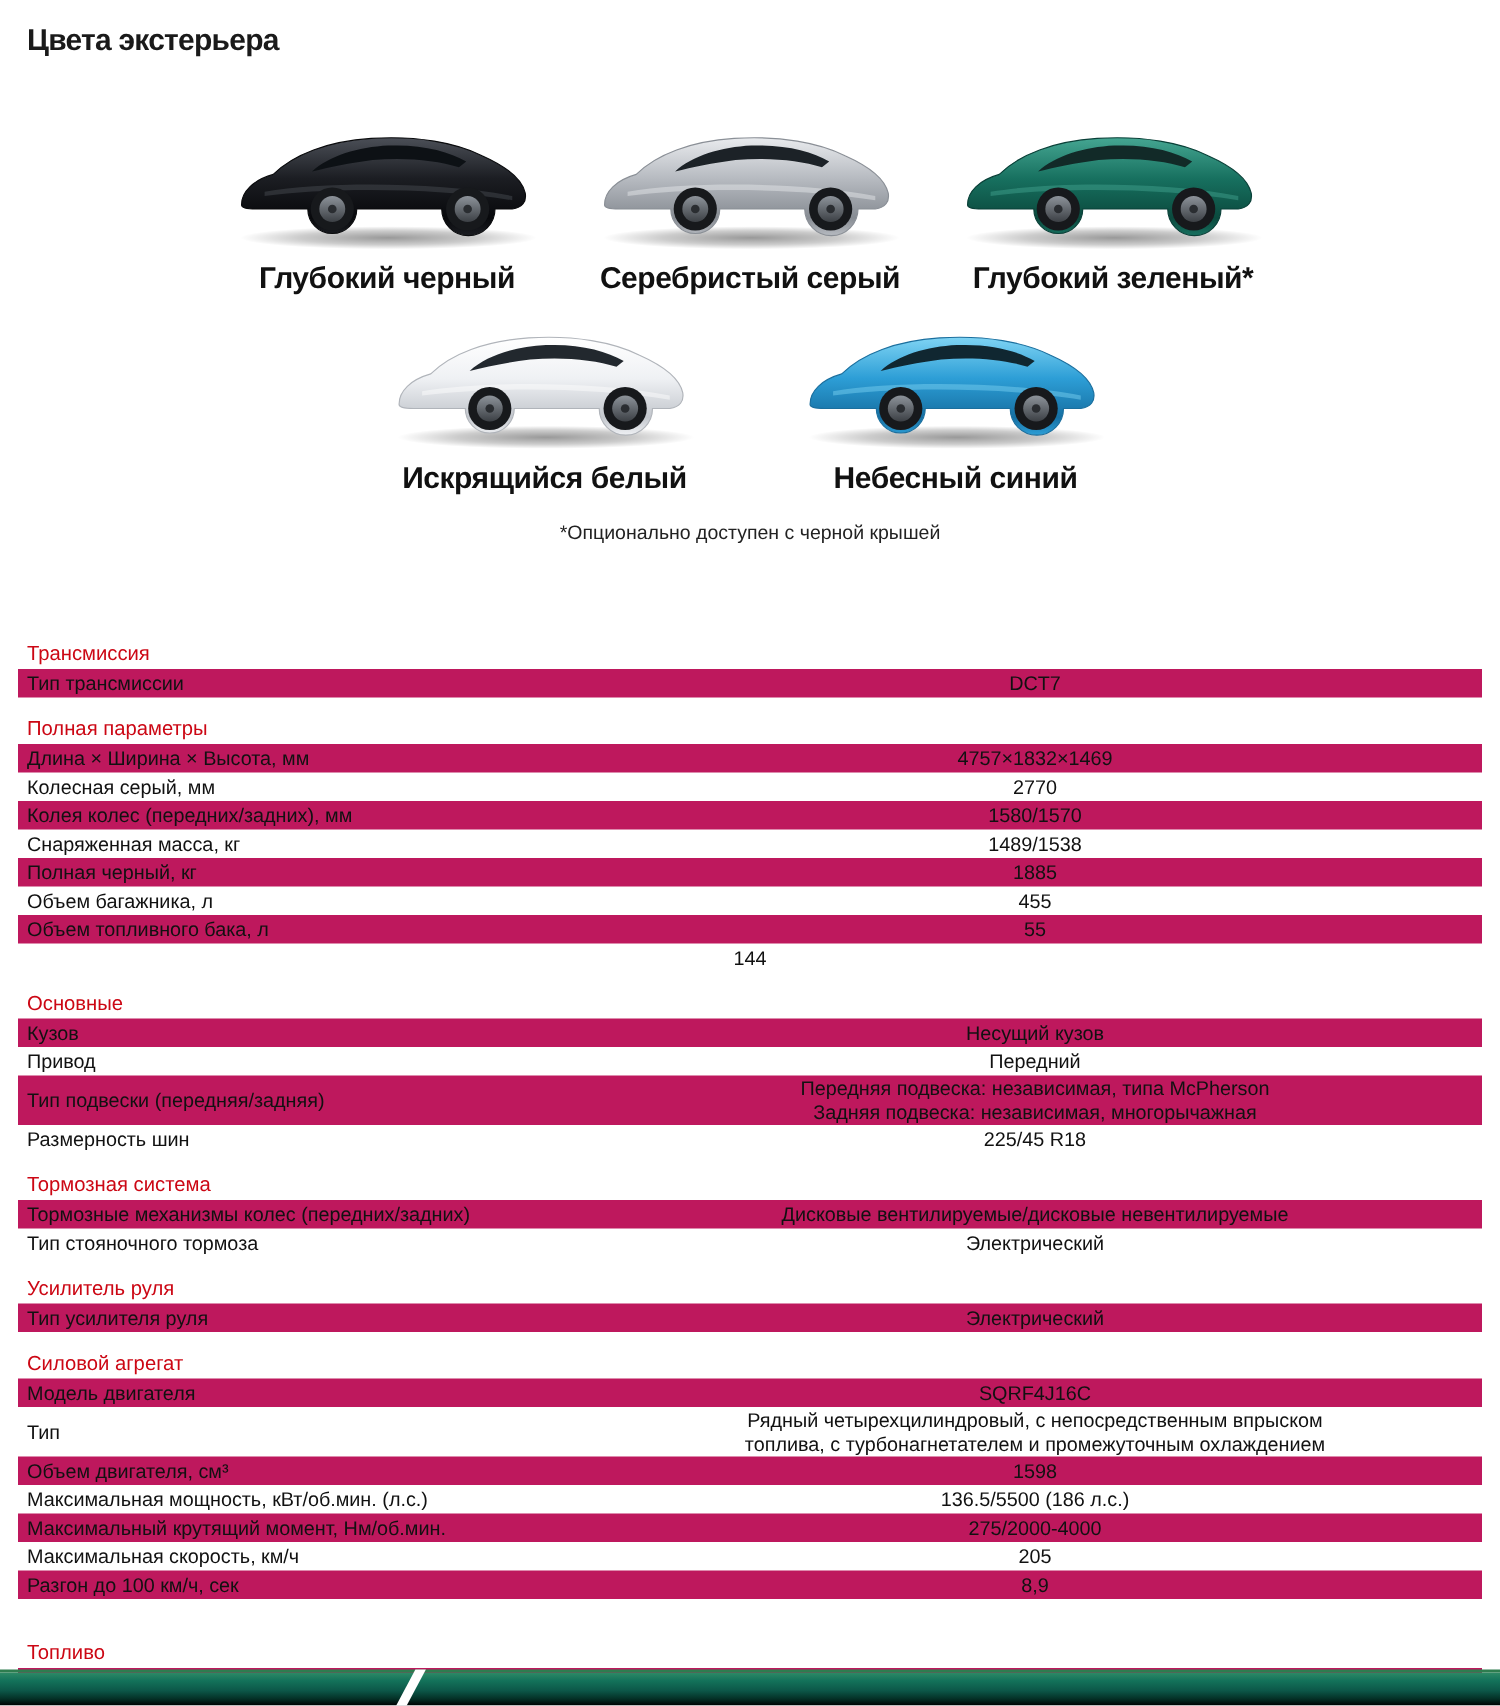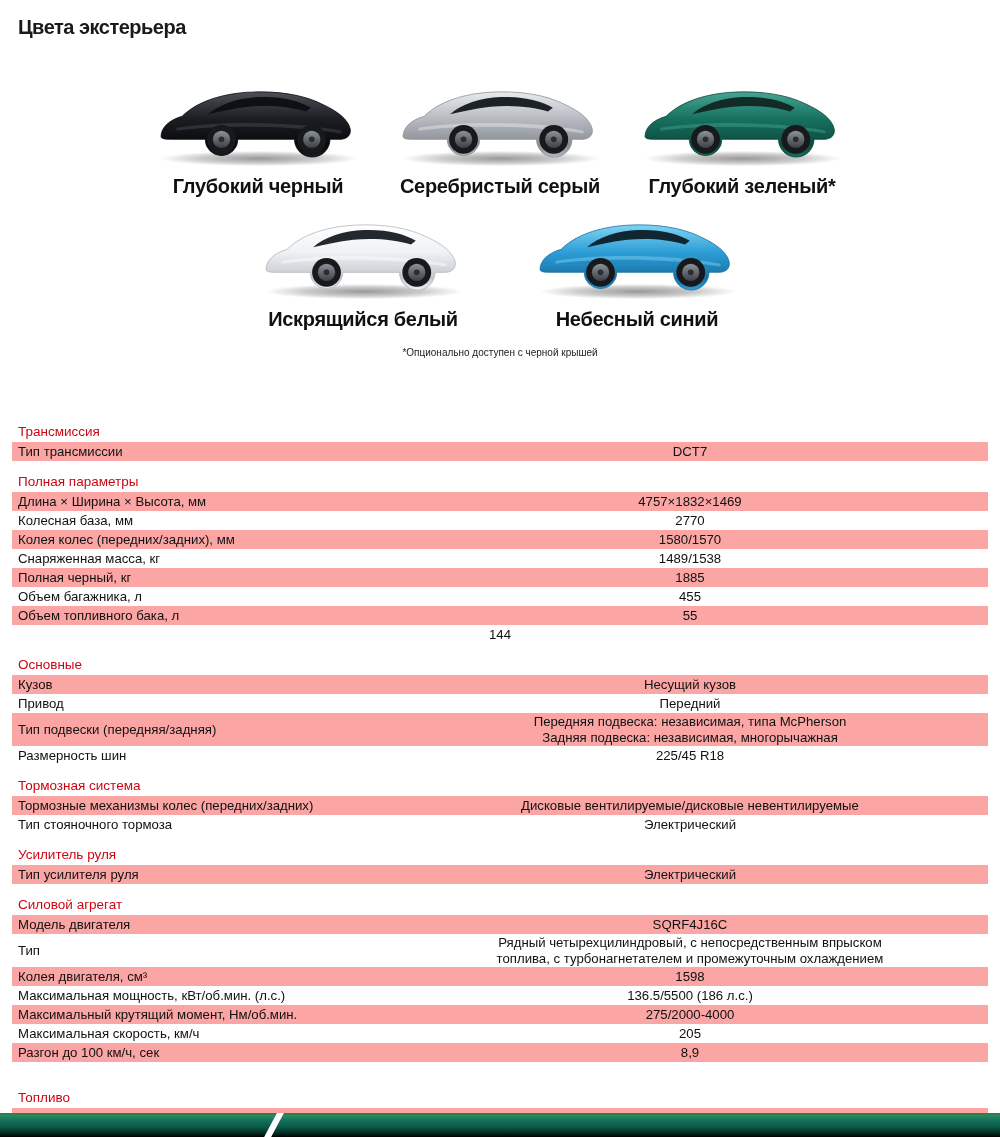--- a/index.html
+++ b/index.html
@@ -17,35 +17,35 @@
   .car-row{display:flex;justify-content:center;align-items:flex-start;}
   .car-row.row1{gap:14px;}
   .car-row.row2{gap:46px;margin-top:10px;}
   .car-card{width:228px;display:flex;flex-direction:column;align-items:center;}
   .car-card svg{width:222px;height:96px;display:block;}
   .car-label{
     margin-top:4px;font-size:20px;font-weight:bold;color:#111;
     letter-spacing:-0.3px;white-space:nowrap;
   }
   .colors-footnote{
-    margin-top:16px;text-align:center;font-size:10px;color:#222;
+    margin-top:16px;text-align:center;font-size:13px;color:#222;
   }
   
   .specs{margin:64px 12px 0 12px;}
   .spec-section{margin-top:11px;}
   .spec-section:first-child{margin-top:0;}
   .spec-section.big-gap{margin-top:26px;}
   .spec-header{
     font-size:13.5px;font-weight:normal;padding:2px 6px 3px 6px;
   }
   .spec-row{
     display:flex;align-items:center;min-height:17px;
     font-size:13.2px;line-height:1.18;padding:1px 6px;
   }
-  .spec-row.alt{background:#fca5a5;}
+  .spec-row.alt{background:#be185d;}
   .spec-label{flex:0 0 380px;}
   .spec-value{flex:1;text-align:center;white-space:pre-line;}
   
   .stripe{
     position:absolute;left:0;right:0;bottom:0;height:22px;
     border-top:2px solid #2e7d4f;
     background:linear-gradient(180deg,#2e8a66 0%,#13725a 25%,#0c5748 55%,#043026 80%,#000 100%);
   }
   .stripe .slash{
     position:absolute;left:27%;top:-2px;height:26px;width:7px;
@@ -253,21 +253,21 @@
         <span class="spec-value">DCT7</span>
       </div>
     </div>
     <div class="spec-section">
       <div class="spec-header" style="color: rgb(204, 7, 20);">Полная параметры</div>
       <div class="spec-row alt">
         <span class="spec-label">Длина × Ширина × Высота, мм</span>
         <span class="spec-value">4757×1832×1469</span>
       </div>
       <div class="spec-row">
-        <span class="spec-label">Колесная база, мм</span>
+        <span class="spec-label">Колесная серый, мм</span>
         <span class="spec-value">2770</span>
       </div>
       <div class="spec-row alt">
         <span class="spec-label">Колея колес (передних/задних), мм</span>
         <span class="spec-value">1580/1570</span>
       </div>
       <div class="spec-row">
         <span class="spec-label">Снаряженная масса, кг</span>
         <span class="spec-value">1489/1538</span>
       </div>
@@ -330,21 +330,21 @@
       <div class="spec-row alt">
         <span class="spec-label">Модель двигателя</span>
         <span class="spec-value">SQRF4J16C</span>
       </div>
       <div class="spec-row">
         <span class="spec-label">Тип</span>
         <span class="spec-value">Рядный четырехцилиндровый, с непосредственным впрыском
 топлива, с турбонагнетателем и промежуточным охлаждением</span>
       </div>
       <div class="spec-row alt">
-        <span class="spec-label">Колея двигателя, см³</span>
+        <span class="spec-label">Объем двигателя, см³</span>
         <span class="spec-value">1598</span>
       </div>
       <div class="spec-row">
         <span class="spec-label">Максимальная мощность, кВт/об.мин. (л.с.)</span>
         <span class="spec-value">136.5/5500 (186 л.с.)</span>
       </div>
       <div class="spec-row alt">
         <span class="spec-label">Максимальный крутящий момент, Нм/об.мин.</span>
         <span class="spec-value">275/2000-4000</span>
       </div>

